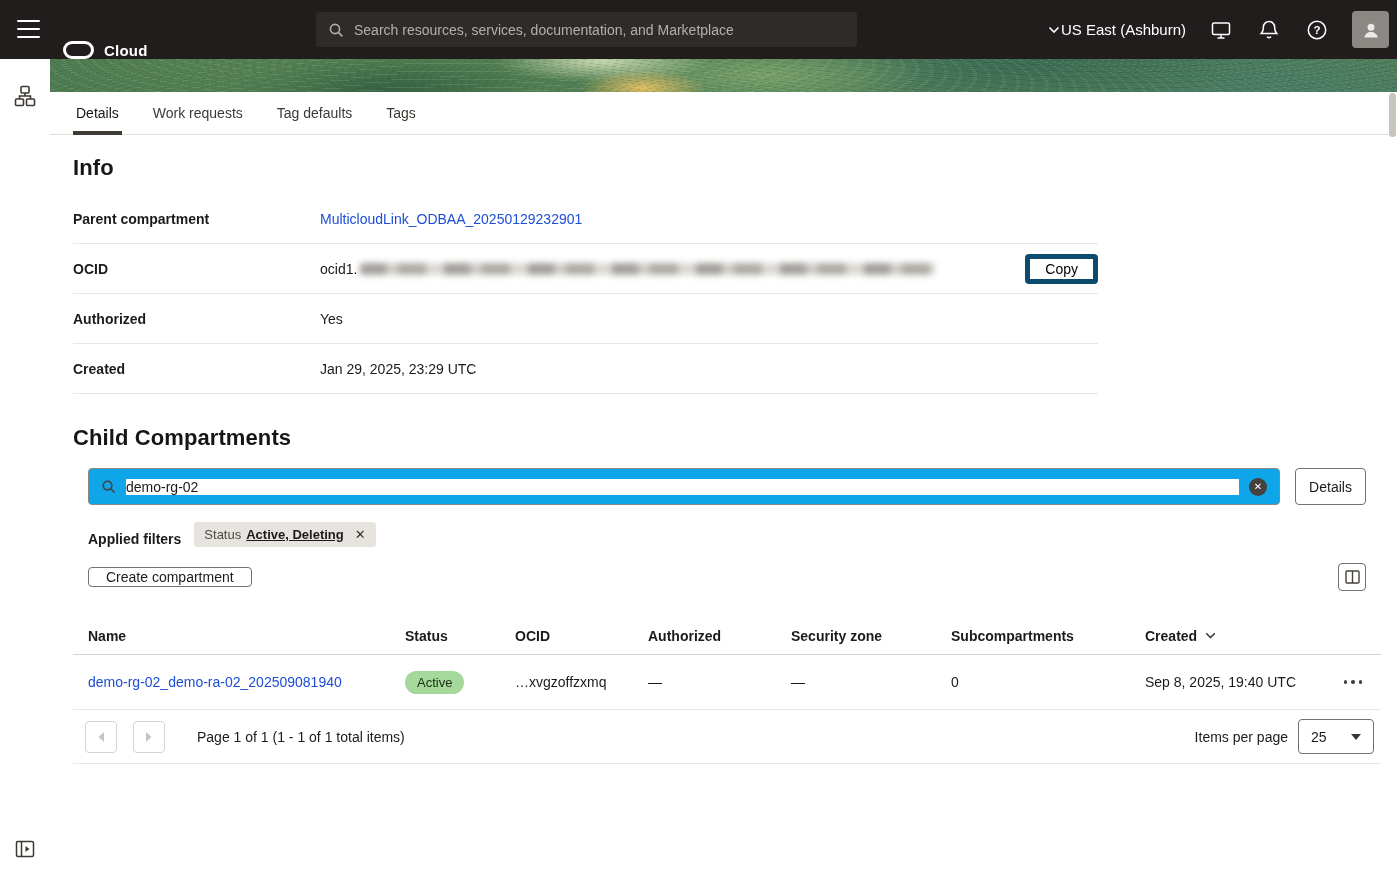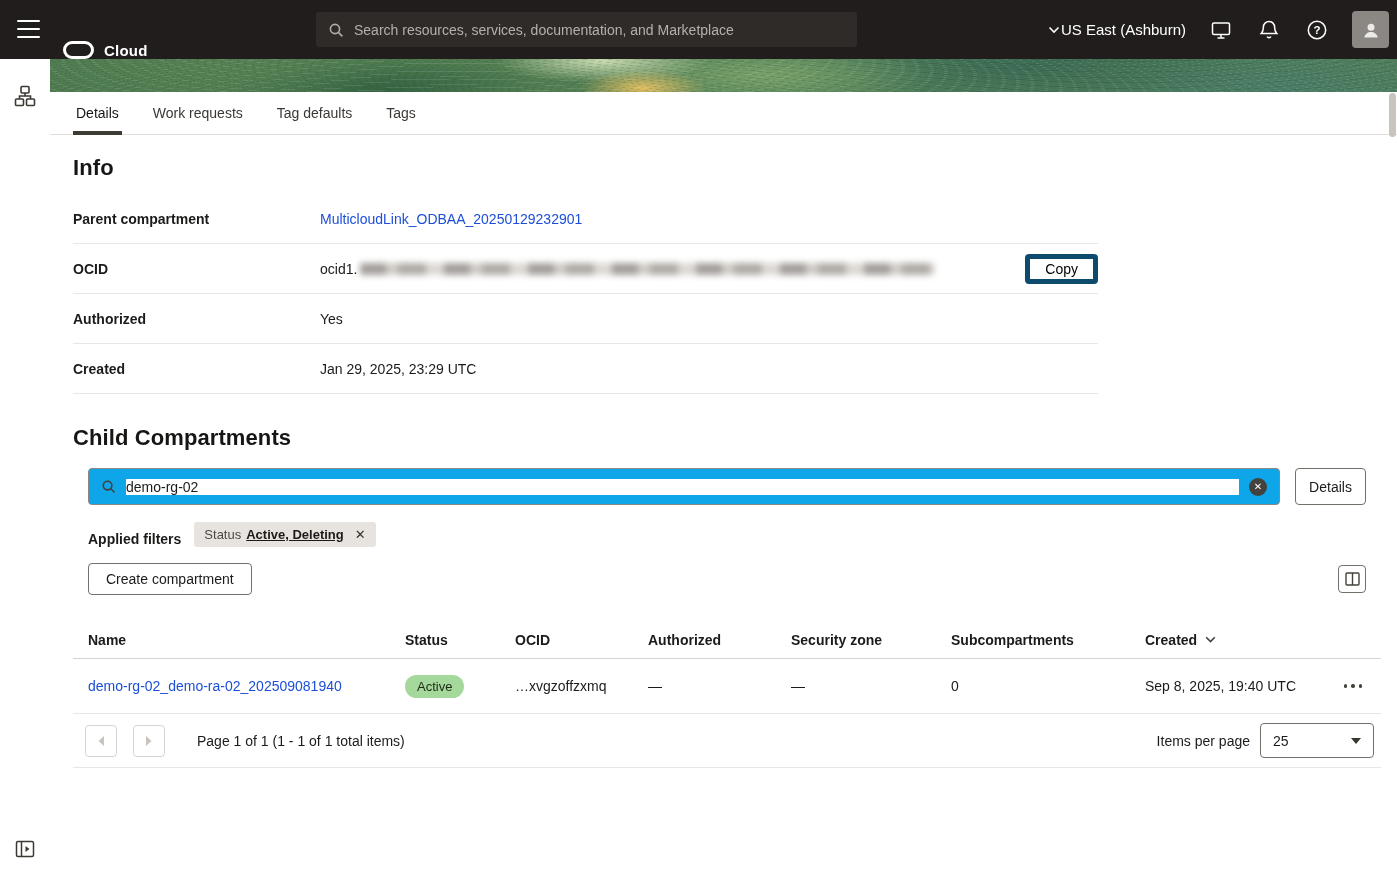--- a/index.html
+++ b/index.html
@@ -79,38 +79,38 @@
   .clear-btn { width:18px; height:18px; border-radius:50%; background:#45413d; color:#fff; font-size:10px; line-height:18px; text-align:center; flex:none; padding:0; }
   .search-btn { width:71px; height:37px; border:1px solid #757069; border-radius:4px; background:#fff; flex:none; }
 
   .filters-row { margin:17px 15px 0 15px; display:flex; align-items:flex-end; gap:13px; }
   .filters-label { font-weight:600; }
   .chip { background:#e7e3df; border-radius:3px; height:25px; display:inline-flex; align-items:center; padding:0 10px; gap:5px; font-size:13px; color:#4c4844; }
   .chip-val { font-weight:700; text-decoration:underline; color:#1c1b1a; cursor:pointer; }
   .chip-x { font-size:13px; color:#33302c; margin-left:6px; padding:0; }
 
   .actions-row { margin:16px 15px 0 15px; display:flex; align-items:center; justify-content:space-between; }
-  .create-btn { height:32px; padding:0 17px; border:1px solid #757069; border-radius:4px; background:#fff; color:#1c1b1a; }
+  .create-btn { height:20px; padding:0 17px; border:1px solid #757069; border-radius:4px; background:#fff; color:#1c1b1a; }
   .cols-btn { width:28px; height:28px; border:1px solid #757069; border-radius:4px; background:#fff; display:flex; align-items:center; justify-content:center; }
 
   .tgrid { display:grid; grid-template-columns:317px 110px 133px 143px 160px 194px 190px 1fr; align-items:center; padding:0 15px; }
   .thead { margin-top:26px; height:38px; border-bottom:1px solid #d7d2cc; font-weight:700; }
   .th-sort { display:flex; align-items:center; gap:8px; cursor:pointer; }
   .trow { height:55px; border-bottom:1px solid #eae6e2; }
   .cell { min-width:0; overflow:hidden; text-overflow:ellipsis; white-space:nowrap; padding-right:10px; }
   .pill { display:inline-block; background:#a5d89b; border-radius:12px; padding:4px 12px; font-size:13px; color:#1d2a15; }
   .dots { display:flex; gap:4px; justify-content:flex-end; align-items:center; height:100%; cursor:pointer; padding-right:4px; }
   .dots i { width:3.5px; height:3.5px; border-radius:50%; background:#45413d; }
 
   .pagination { height:54px; display:flex; align-items:center; padding:0 7px 0 12px; border-bottom:1px solid #eae6e2; }
   .pg-btn { width:32px; height:32px; border:1px solid #d8d3ce; border-radius:4px; background:#fff; display:flex; align-items:center; justify-content:center; }
   .pg-btn.next { margin-left:16px; }
   .pg-summary { margin-left:32px; }
   .per-page-label { margin-left:auto; }
-  .per-page-select { margin-left:10px; width:114px; height:35px; border:1px solid #757069; border-radius:4px; display:flex; align-items:center; justify-content:space-between; padding:0 12px; cursor:pointer; background:#fff; }
+  .per-page-select { margin-left:10px; width:76px; height:35px; border:1px solid #757069; border-radius:4px; display:flex; align-items:center; justify-content:space-between; padding:0 12px; cursor:pointer; background:#fff; }
   .caret-down { width:0; height:0; border-left:5px solid transparent; border-right:5px solid transparent; border-top:6px solid #39352f; }
 </style>
 </head>
 <body>
 
 <header class="topbar">
   <button class="hamburger" aria-label="menu">
     <span></span>
       <span></span>
       <span></span>

